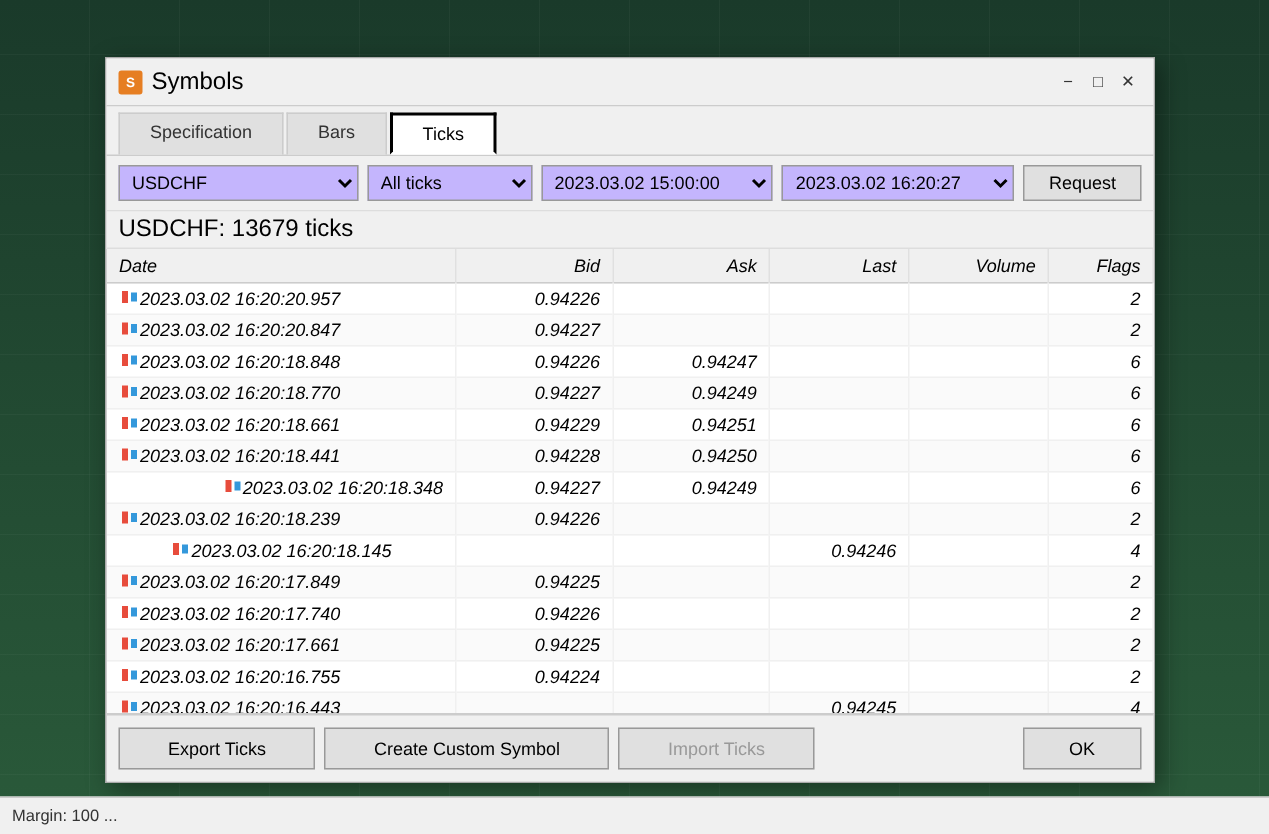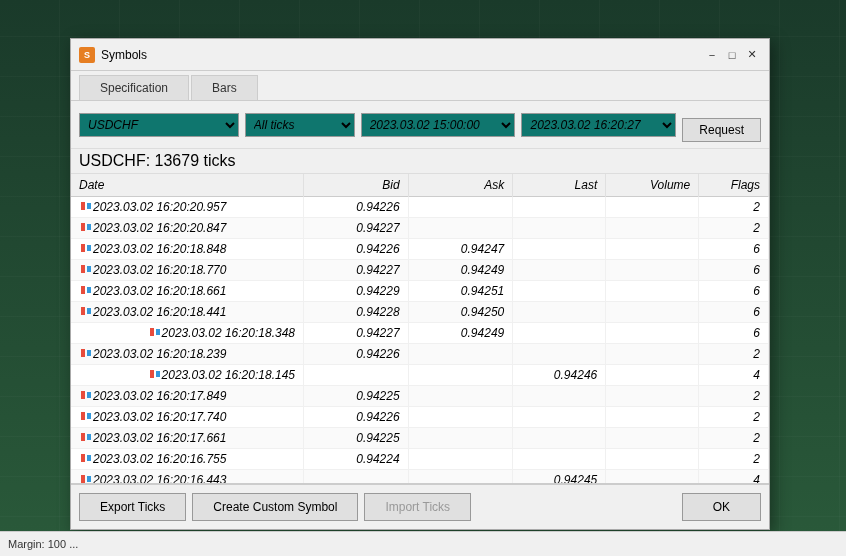--- a/index.html
+++ b/index.html
@@ -57,21 +57,21 @@
       margin-right: 6px;
       display: flex;
       align-items: center;
       justify-content: center;
       font-size: 9px;
       color: white;
       font-weight: bold;
     }
     .title-text {
       flex: 1;
-      font-size: 12px;
+      font-size: 16px;
       font-weight: normal;
       color: #000;
     }
     .title-controls {
       display: flex;
       gap: 2px;
     }
     .title-btn {
       width: 18px;
       height: 18px;
@@ -116,38 +116,36 @@
       display: flex;
       align-items: center;
       padding: 6px 8px;
       gap: 6px;
       background: #f0f0f0;
       border-bottom: 1px solid #ddd;
     }
     .filter-select {
       height: 24px;
       border: 1px solid #999;
-      background: #0f766e;
+      background: #c4b5fd;
       font-size: 12px;
       padding: 0 4px;
       appearance: auto;
-      font-style: italic;
     }
     .symbol-select { width: 160px; }
     .type-select { width: 110px; }
     .date-select { width: 155px; }
     .request-btn {
       height: 24px;
       padding: 0 16px;
       background: #e0e0e0;
       border: 1px solid #999;
       font-size: 12px;
       cursor: pointer;
       white-space: nowrap;
-      margin-top: 11px;
     }
 
     
     .info-row {
       padding: 3px 8px;
       font-size: 16px;
       color: #000;
       background: #f0f0f0;
       border-bottom: 1px solid #ddd;
     }
@@ -228,21 +226,21 @@
     .bottom-bar {
       display: flex;
       align-items: center;
       padding: 8px;
       background: #f0f0f0;
       border-top: 1px solid #ccc;
       gap: 6px;
     }
     .bottom-btn {
       height: 28px;
-      padding: 0 20px;
+      padding: 0 32px;
       background: #e0e0e0;
       border: 1px solid #999;
       font-size: 12px;
       cursor: pointer;
       white-space: nowrap;
     }
     .bottom-btn.disabled {
       color: #999;
       cursor: default;
     }
@@ -286,20 +284,23 @@
       <button class="title-btn close-btn">✕</button>
     </div>
   </div>
 
   <div class="tab-bar">
     <div class="tab">
       <span>Specification</span>
     </div>
     <div class="tab">
       <span>Bars</span>
+    </div>
+    <div class="tab active">
+      <span>Ticks</span>
     </div>
   </div>
 
   <div class="filter-row">
     <select class="filter-select symbol-select">
       <option>USDCHF</option>
     </select>
     <select class="filter-select type-select">
       <option>All ticks</option>
     </select>
@@ -387,21 +388,21 @@
           </tr>
           <tr>
             <td style="text-align: left;"><span class="row-icon"></span>2023.03.02 16:20:18.239</td>
             <td>0.94226</td>
             <td></td>
             <td></td>
             <td></td>
             <td>2</td>
           </tr>
           <tr>
-            <td style="text-align: right;"><span class="row-icon"></span>2023.03.02 16:20:18.145</td>
+            <td style="text-align: center;"><span class="row-icon"></span>2023.03.02 16:20:18.145</td>
             <td></td>
             <td></td>
             <td>0.94246</td>
             <td></td>
             <td>4</td>
           </tr>
           <tr>
             <td style="text-align: left;"><span class="row-icon"></span>2023.03.02 16:20:17.849</td>
             <td>0.94225</td>
             <td></td>

